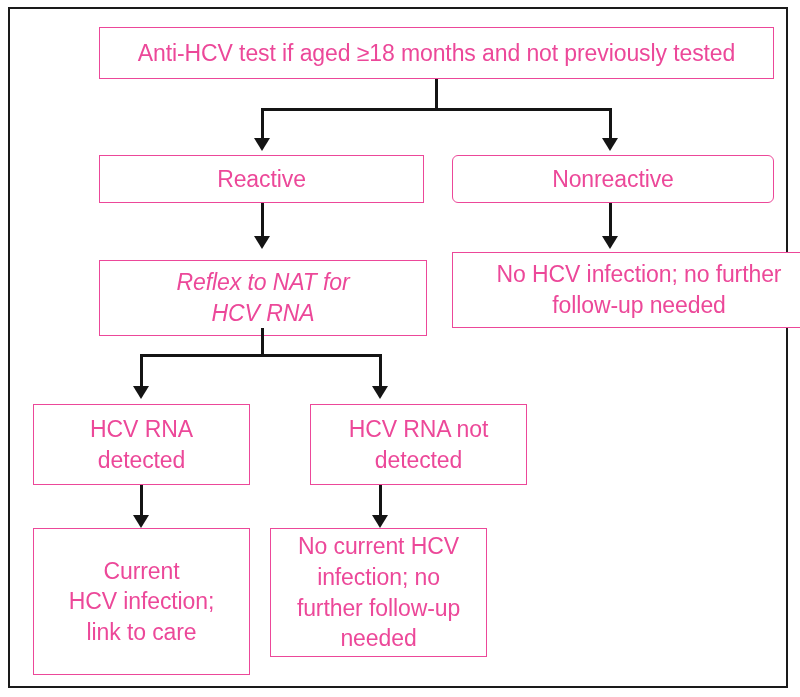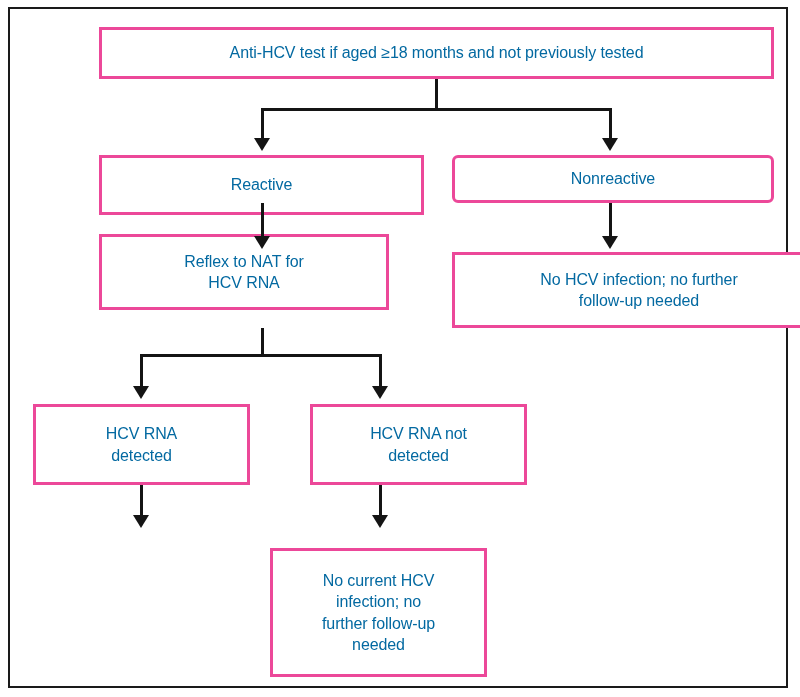--- a/index.html
+++ b/index.html
@@ -24,28 +24,28 @@
     top: 7px;
     width: 780px;
     height: 681px;
     border: 2px solid #1a1a1a;
     box-sizing: border-box;
     background: #ffffff;
   }
   .node {
     position: absolute;
     box-sizing: border-box;
-    border: 3px solid #ec4899;
+    border: 1px solid #ec4899;
     background: #ffffff;
     display: flex;
     align-items: center;
     justify-content: center;
     text-align: center;
-    color: #0369a1;
-    font-size: 16px;
+    color: #ec4899;
+    font-size: 23px;
     line-height: 1.33;
     letter-spacing: -0.1px;
     white-space: pre-line;
     padding: 2px 6px;
   }
   
   .vline {
     position: absolute;
     width: 3px;
     background: #141414;
@@ -65,38 +65,41 @@
   }
 </style>
 </head>
 <body>
 
 <div id="canvas">
   <div id="outer-frame"></div>
 
   <div class="node" style="left:99px; top:27px; width:675px; height:52px;">Anti-HCV test if aged ≥18 months and not previously tested</div>
 
-  <div class="node" style="left:99px; top:155px; width:325px; height:60px;text-align:right;">Reactive</div>
+  <div class="node" style="left:99px; top:155px; width:325px; height:48px;text-align:right;">Reactive</div>
 
   <div class="node" style="left:452px; top:155px; width:322px; height:48px;border-radius:6px;">Nonreactive</div>
 
-  <div class="node" style="left:99px; top:234px; width:290px; height:76px;">Reflex to NAT for
+  <div class="node" style="left:99px; top:260px; width:328px; height:76px;font-style:italic;">Reflex to NAT for
 HCV RNA</div>
 
   <div class="node" style="left:452px; top:252px; width:374px; height:76px;">No HCV infection; no further
 follow-up needed</div>
 
   <div class="node" style="left:33px; top:404px; width:217px; height:81px;">HCV RNA
 detected</div>
 
   <div class="node" style="left:270px; top:404px; width:217px; height:81px;margin-left:40px;">HCV RNA not
 detected</div>
 
+  <div class="node" style="left:33px; top:528px; width:217px; height:147px;">Current
+HCV infection;
+link to care</div>
 
-  <div class="node" style="left:270px; top:528px; width:217px; height:129px;margin-top:20px;">No current HCV
+  <div class="node" style="left:270px; top:528px; width:217px; height:129px;">No current HCV
 infection; no
 further follow-up
 needed</div>
 
   <div class="vline" style="left:435px; top:79px; height:31px;"></div>
   <div class="hline" style="left:261px; top:108px; width:351px;"></div>
   <div class="vline" style="left:261px; top:108px; height:30px;"></div>
   <div class="arrowhead" style="left:254px; top:138px;"></div>
   <div class="vline" style="left:609px; top:108px; height:30px;"></div>
   <div class="arrowhead" style="left:602px; top:138px;"></div>

